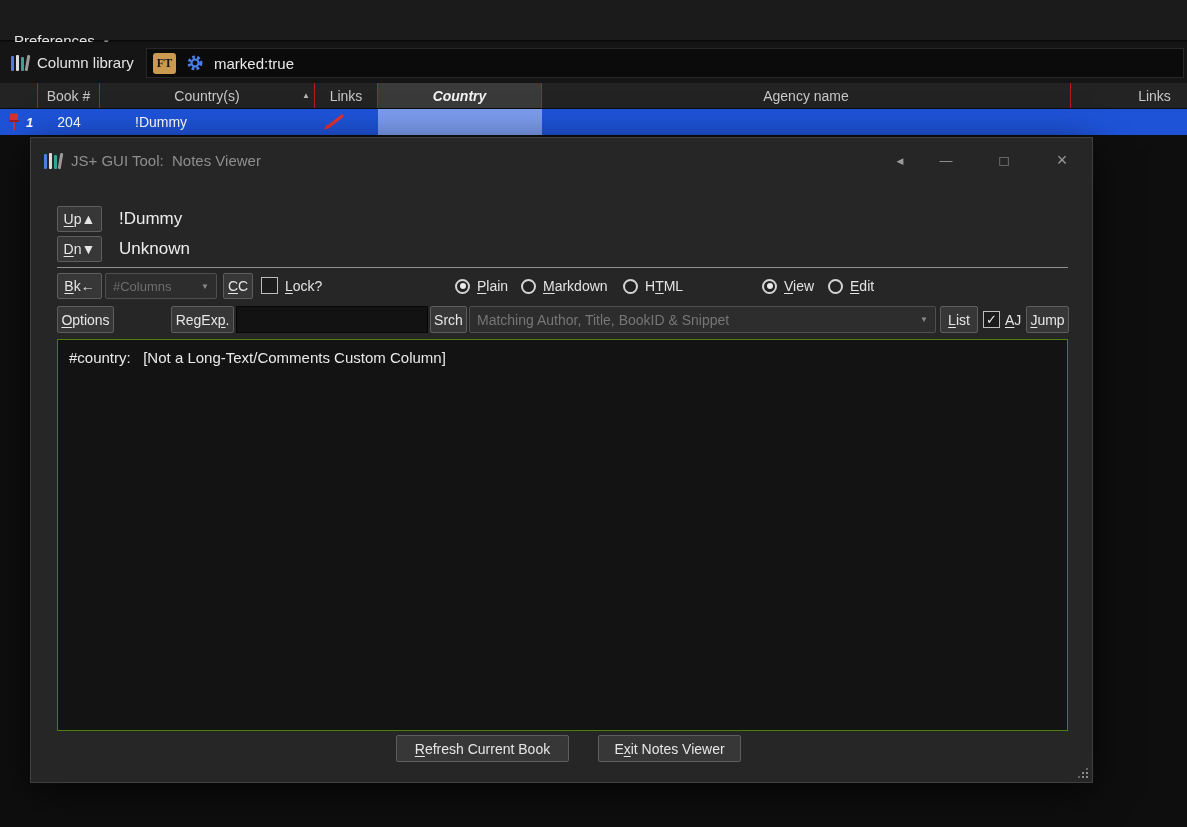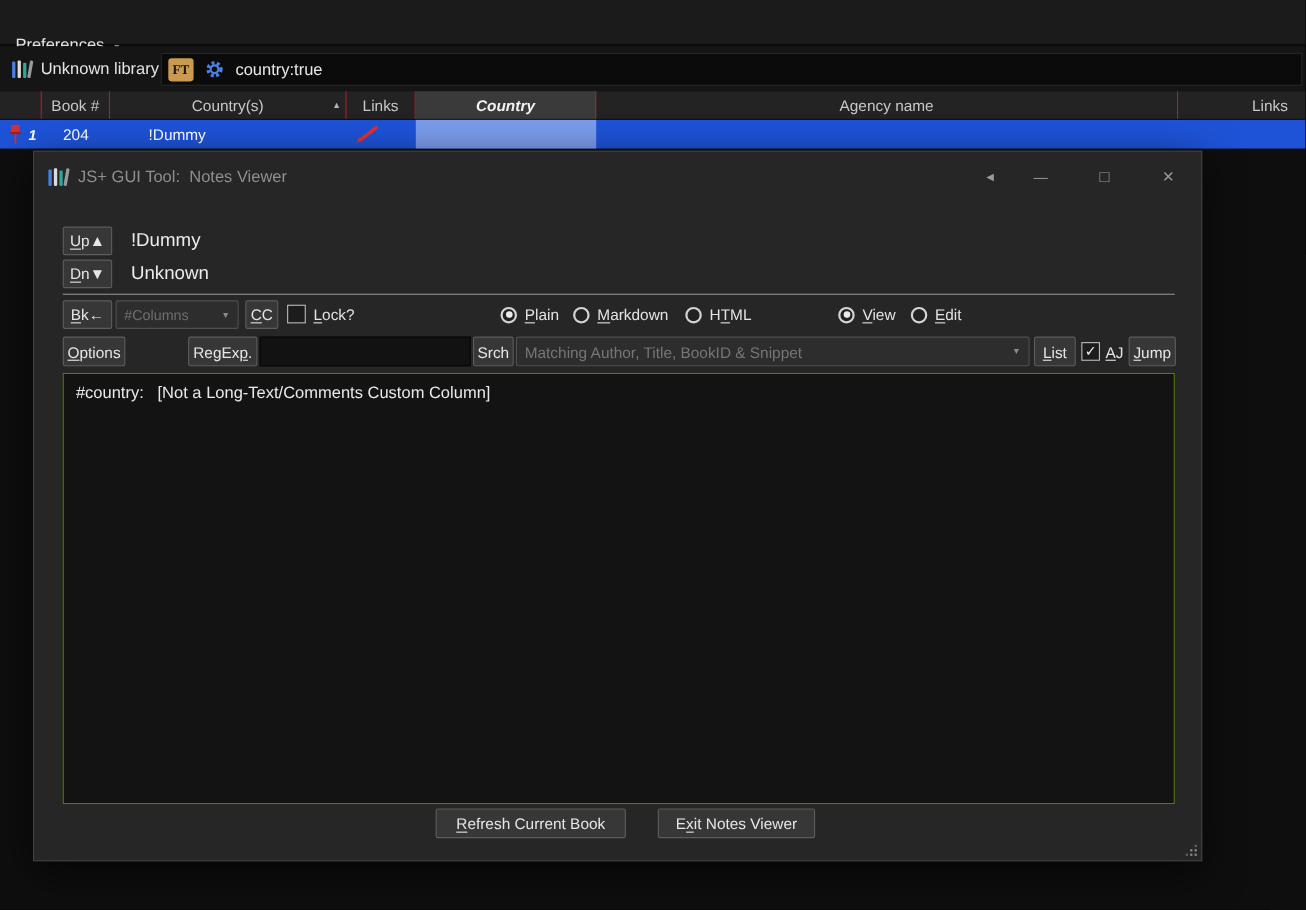--- a/index.html
+++ b/index.html
@@ -119,29 +119,29 @@
   </div>
 
   <div class="toolbar">
     <div class="vlib-btn">
       <span class="books-icon">
           <i class="b1"></i>
           <i class="b2"></i>
           <i class="b3"></i>
           <i class="b4"></i>
         </span>
-      <span>Unknown library</span>
+      <span>Column library</span>
     </div>
     <div class="searchbar">
       <span class="ft-badge">FT</span>
       <svg width="18" height="18" viewBox="0 0 16 16">
         <circle cx="8" cy="8" r="5.2" fill="none" stroke="#4a80e8" stroke-width="2.8" stroke-dasharray="2.3 2.0"></circle>
         <circle cx="8" cy="8" r="3.1" fill="none" stroke="#4a80e8" stroke-width="1.8"></circle>
       </svg>
-      <span class="search-query">country:true</span>
+      <span class="search-query">marked:true</span>
     </div>
   </div>
 
   <div class="thead">
     <div class="th th-rownum"></div>
     <div class="th th-book">
         <span>Book #</span>
       </div>
     <div class="th th-authors">
       <span>Country(s)</span>

